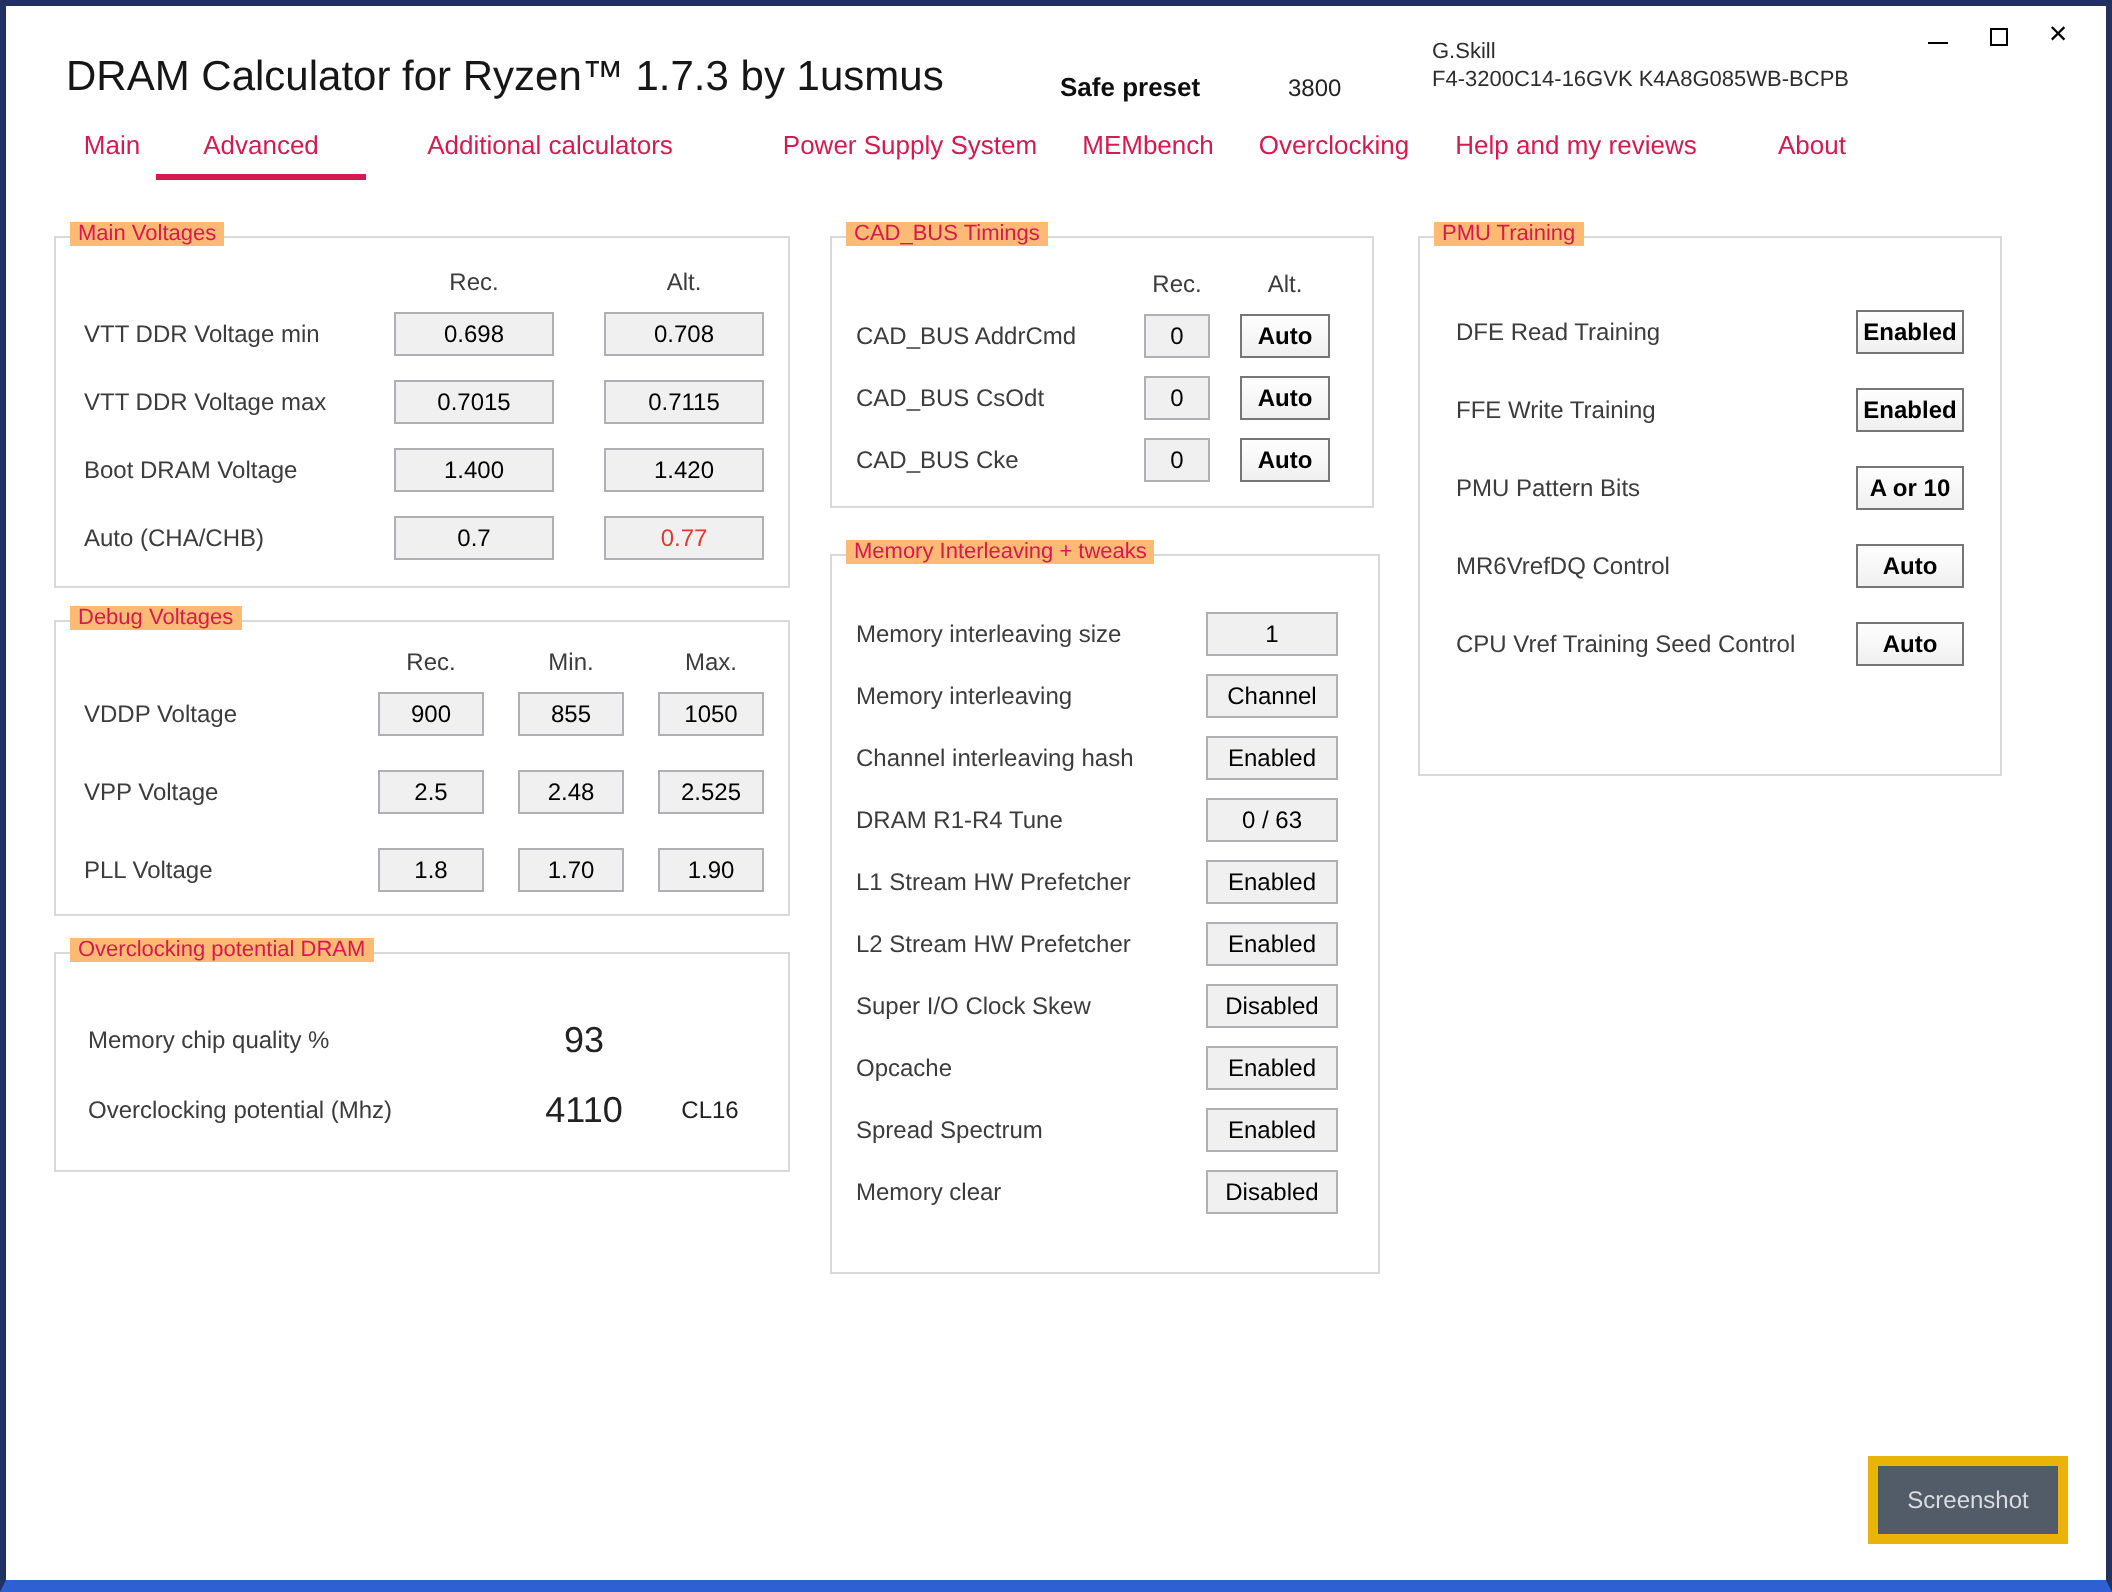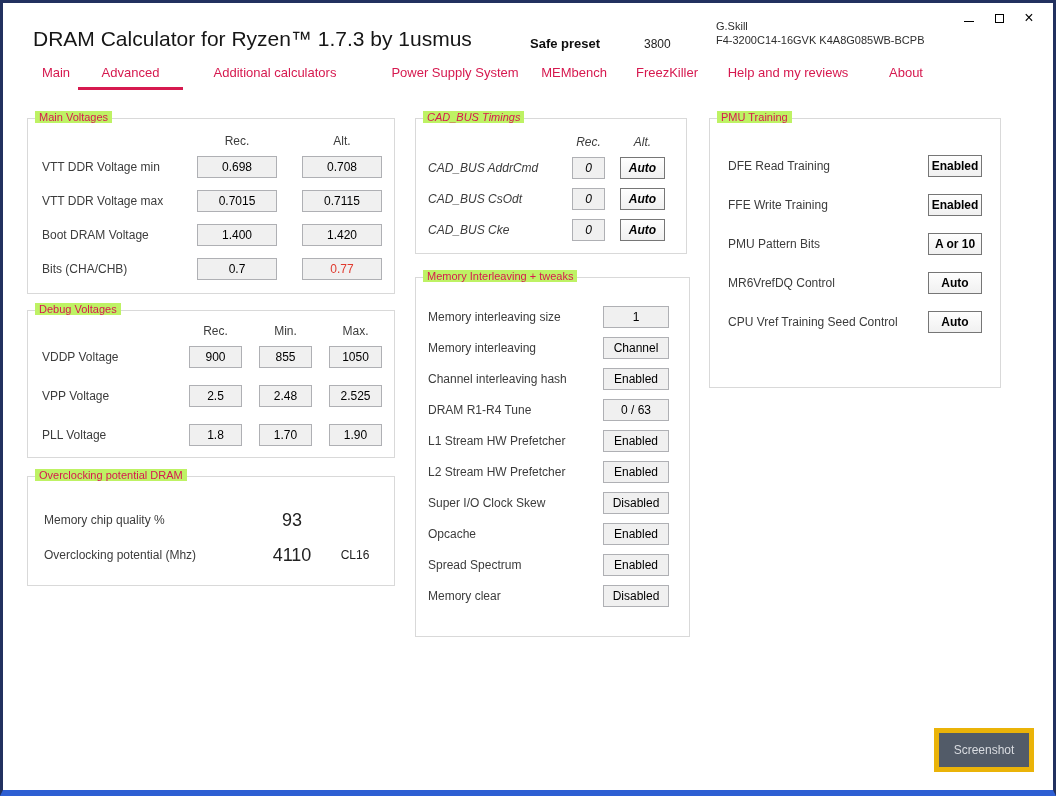--- a/index.html
+++ b/index.html
@@ -26,21 +26,21 @@
   .icon-close{font-size:16px;line-height:1;}
   
   .tab{
     position:absolute;top:62px;font-size:13px;color:var(--accent,#d6194f);
     text-align:center;padding-bottom:7px;cursor:pointer;white-space:nowrap;
   }
   .tab.active{border-bottom:3px solid var(--accent,#d6194f);}
   
   .group{position:absolute;border:1px solid #d9d9d9;background:#fff;}
   .gtitle{
-    position:absolute;top:-8px;left:7px;background:#bef264;padding:0 4px;
+    position:absolute;top:-8px;left:7px;background:#fdba74;padding:0 4px;
     font-size:11px;color:var(--accent,#d6194f);white-space:nowrap;
   }
   .row{display:flex;align-items:center;height:22px;}
   .head{height:15px;margin-bottom:8px;}
   .lbl{flex:1;font-size:12px;color:#3c3c3c;white-space:nowrap;overflow:hidden;}
   .col{font-size:12px;color:#3c3c3c;text-align:center;}
   .box{
     height:22px;line-height:20px;background:var(--input-bg,#f0f0f0);
     border:1px solid #afb0b4;text-align:center;font-size:12px;color:#000;cursor:text;
   }
@@ -55,21 +55,21 @@
   .g-mv .row{margin-bottom:12px;}
   .g-mv .head{margin-bottom:8px;}
   .g-dv{left:24px;top:307px;width:368px;height:148px;padding:12px 12px 0 14px;}
   .g-dv .c53{width:53px;margin-left:17px;}
   .g-dv .row{margin-bottom:17px;}
   .g-dv .head{margin-bottom:8px;}
   .g-oc{left:24px;top:473px;width:368px;height:110px;padding:34px 14px 16px 16px;}
   .g-oc .row{height:18px;margin-bottom:17px;}
   .g-oc .v1{width:60px;text-align:center;font-size:18px;color:#222;}
   .g-oc .v2{width:50px;margin-left:8px;text-align:center;font-size:12px;color:#222;}
-  .g-cb{left:412px;top:115px;width:272px;height:136px;padding:16px 21px 0 12px;font-style:italic;}
+  .g-cb{left:412px;top:115px;width:272px;height:136px;padding:16px 21px 0 12px;}
   .g-cb .c-rec{width:33px;margin-left:12px;}
   .g-cb .c-alt{width:45px;margin-left:15px;}
   .g-cb .row{margin-bottom:9px;}
   .g-cb .head{height:14px;margin-bottom:8px;}
   .g-il{left:412px;top:274px;width:275px;height:360px;padding:28px 20px 0 12px;}
   .g-il .box{width:66px;margin-left:10px;}
   .g-il .row{margin-bottom:9px;}
   .g-pmu{left:706px;top:115px;width:292px;height:270px;padding:36px 18px 0 18px;}
   .g-pmu .btn{width:54px;margin-left:10px;}
   .g-pmu .row{margin-bottom:17px;}
@@ -104,21 +104,21 @@
         <span class="icon-close">×</span>
       </span>
   </div>
 
   <nav>
     <span class="tab" style="left:30px;width:46px">Main</span>
     <span class="tab active" style="left:75px;width:105px">Advanced</span>
     <span class="tab" style="left:196px;width:152px">Additional calculators</span>
     <span class="tab" style="left:378px;width:148px">Power Supply System</span>
     <span class="tab" style="left:526px;width:90px">MEMbench</span>
-    <span class="tab" style="left:620px;width:88px">FreezKiller</span>
+    <span class="tab" style="left:620px;width:88px">Overclocking</span>
     <span class="tab" style="left:712px;width:146px">Help and my reviews</span>
     <span class="tab" style="left:874px;width:58px">About</span>
   </nav>
 
   <section class="group g-mv">
     <span class="gtitle">Main Voltages</span>
     <div class="row head">
       <span class="lbl"></span>
       <span class="col c80">Rec.</span>
       <span class="col c80">Alt.</span>
@@ -132,21 +132,21 @@
       <span class="lbl">VTT DDR Voltage max</span>
       <span class="box c80">0.7015</span>
       <span class="box c80">0.7115</span>
     </div>
     <div class="row">
       <span class="lbl">Boot DRAM Voltage</span>
       <span class="box c80">1.400</span>
       <span class="box c80">1.420</span>
     </div>
     <div class="row">
-      <span class="lbl">Bits (CHA/CHB)</span>
+      <span class="lbl">Auto (CHA/CHB)</span>
       <span class="box c80">0.7</span>
       <span class="box c80 alert">0.77</span>
     </div>
   </section>
 
   <section class="group g-dv">
     <span class="gtitle">Debug Voltages</span>
     <div class="row head">
       <span class="lbl"></span>
       <span class="col c53">Rec.</span>

